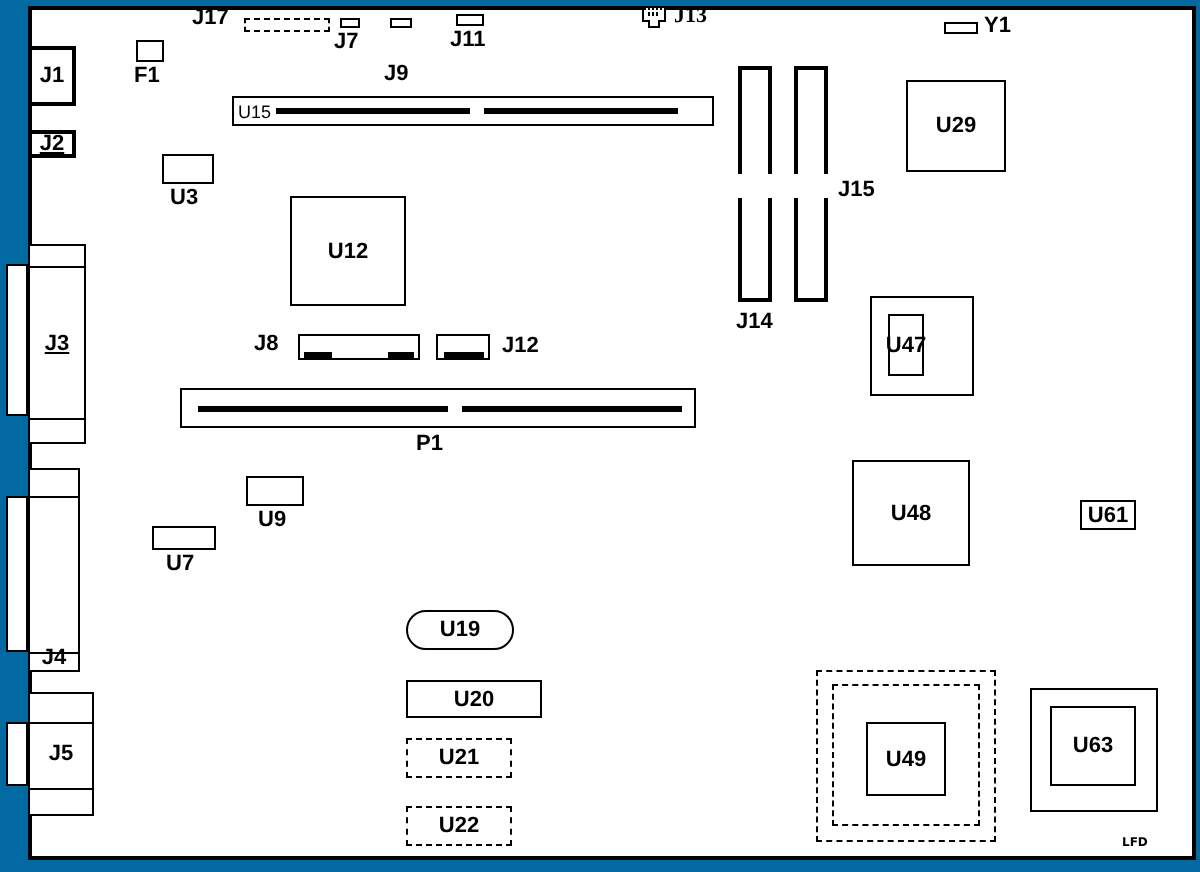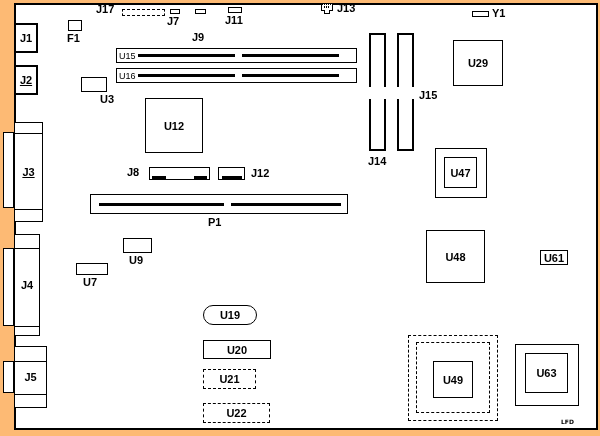--- a/index.html
+++ b/index.html
@@ -1,16 +1,16 @@
 <!DOCTYPE html>
 <html><head>
 <meta charset="utf-8">
 <style>
   html,body{margin:0;padding:0;background:#fff;}
-  #screen{position:relative;width:600px;height:436px;background:#fdba74;overflow:hidden;
+  #screen{position:relative;width:600px;height:436px;background:#0369a1;overflow:hidden;
           font-family:"Liberation Sans",sans-serif;color:#000;}
   .c{position:absolute;box-sizing:border-box;border:1px solid #000;background:#fff;}
   .b2{border-width:2px;}
   .dash{border-style:dashed;}
   .cc{display:flex;align-items:center;justify-content:center;font:bold 11px "Liberation Sans",sans-serif;}
   .lbl{position:absolute;font:bold 11px "Liberation Sans",sans-serif;line-height:11px;white-space:nowrap;}
   .bar{position:absolute;background:#000;}
   .slot-lbl{position:absolute;left:2px;top:3px;font:9px "Liberation Sans",sans-serif;line-height:9px;}
   .gap{position:absolute;width:2px;height:12px;background:#fff;}
   .divider{position:absolute;left:0;right:0;height:1px;background:#000;}
@@ -35,62 +35,57 @@
 
   <div class="c" style="left:228px;top:7px;width:14px;height:6px;"></div>
   <div class="lbl" style="left:225px;top:15px;">J11</div>
 
   <div class="c" style="left:321px;top:4px;width:12px;height:7px;border-top-style:dotted;">
     <div class="dot" style="left:2px;top:1px;"></div>
     <div class="dot" style="left:4px;top:1px;"></div>
     <div class="dot" style="left:6px;top:1px;"></div>
     <div style="position:absolute;left:2px;bottom:-4px;width:6px;height:4px;border:1px solid #000;border-top:none;background:#fff;box-sizing:border-box;"></div>
   </div>
-  <div class="lbl" style="left:337px;top:3px;">J13</div>
+  <div class="lbl" style="left:337px;top:3px;font-family:Liberation Serif, serif;">J13</div>
 
   <div class="c" style="left:472px;top:11px;width:17px;height:6px;"></div>
   <div class="lbl" style="left:492px;top:8px;">Y1</div>
 
   <div class="c b2 cc" style="left:14px;top:23px;width:24px;height:30px;">J1</div>
-  <div class="c b2 cc" style="left:14px;top:65px;width:24px;height:30px;text-decoration:underline;">J2</div>
+  <div class="c b2 cc" style="left:14px;top:65px;width:24px;height:14px;text-decoration:underline;">J2</div>
 
   <div class="c" style="left:3px;top:132px;width:11px;height:76px;"></div>
   <div class="c cc" style="left:14px;top:122px;width:29px;height:100px;text-decoration:underline;">
     <span>J3</span>
     <div class="divider" style="top:10px;"></div>
     <div class="divider" style="top:86px;"></div>
   </div>
 
   <div class="c" style="left:3px;top:248px;width:11px;height:78px;"></div>
-  <div class="c cc" style="left:14px;top:234px;width:26px;height:102px;">
+  <div class="c cc" style="left:14px;top:234px;width:26px;height:102px;align-items:flex-end;">
     <span>J4</span>
     <div class="divider" style="top:13px;"></div>
     <div class="divider" style="top:91px;"></div>
   </div>
 
   <div class="c" style="left:3px;top:361px;width:11px;height:32px;"></div>
   <div class="c cc" style="left:14px;top:346px;width:33px;height:62px;">
     <span>J5</span>
     <div class="divider" style="top:14px;"></div>
     <div class="divider" style="top:47px;"></div>
   </div>
 
   <div class="c" style="left:68px;top:20px;width:14px;height:11px;"></div>
   <div class="lbl" style="left:67px;top:33px;">F1</div>
 
   <div class="c" style="left:81px;top:77px;width:26px;height:15px;"></div>
-  <div class="lbl" style="left:100px;top:94px;">U3</div>
+  <div class="lbl" style="left:85px;top:94px;">U3</div>
 
   <div class="c" style="left:116px;top:48px;width:241px;height:15px;">
     <span class="slot-lbl">U15</span>
-    <div class="bar" style="left:21px;top:5px;width:97px;height:3px;"></div>
-    <div class="bar" style="left:125px;top:5px;width:97px;height:3px;"></div>
-  </div>
-  <div class="c" style="left:116px;top:68px;width:241px;height:15px;">
-    <span class="slot-lbl">U16</span>
     <div class="bar" style="left:21px;top:5px;width:97px;height:3px;"></div>
     <div class="bar" style="left:125px;top:5px;width:97px;height:3px;"></div>
   </div>
 
   <div class="c cc" style="left:145px;top:98px;width:58px;height:55px;">U12</div>
 
   <div class="lbl" style="left:127px;top:167px;">J8</div>
   <div class="c" style="left:149px;top:167px;width:61px;height:13px;">
     <div class="bar" style="left:2px;top:8px;width:14px;height:3px;"></div>
     <div class="bar" style="left:44px;top:8px;width:13px;height:3px;"></div>
@@ -113,32 +108,32 @@
   <div class="c b2" style="left:397px;top:33px;width:17px;height:118px;">
     <div class="gap" style="left:-2px;top:52px;"></div>
     <div class="gap" style="right:-2px;top:52px;"></div>
   </div>
   <div class="lbl" style="left:368px;top:156px;">J14</div>
   <div class="lbl" style="left:419px;top:90px;">J15</div>
 
   <div class="c cc" style="left:453px;top:40px;width:50px;height:46px;">U29</div>
 
   <div class="c" style="left:435px;top:148px;width:52px;height:50px;">
-    <div class="c cc" style="left:8px;top:8px;width:33px;height:31px;">U47</div>
+    <div class="c cc" style="left:8px;top:8px;width:18px;height:31px;">U47</div>
   </div>
 
   <div class="c" style="left:123px;top:238px;width:29px;height:15px;"></div>
   <div class="lbl" style="left:129px;top:255px;">U9</div>
   <div class="c" style="left:76px;top:263px;width:32px;height:12px;"></div>
   <div class="lbl" style="left:83px;top:277px;">U7</div>
 
   <div class="c cc" style="left:203px;top:305px;width:54px;height:20px;border-radius:10px;">U19</div>
   <div class="c cc" style="left:203px;top:340px;width:68px;height:19px;">U20</div>
   <div class="c cc dash" style="left:203px;top:369px;width:53px;height:20px;">U21</div>
-  <div class="c cc dash" style="left:203px;top:403px;width:67px;height:20px;">U22</div>
+  <div class="c cc dash" style="left:203px;top:403px;width:53px;height:20px;">U22</div>
 
 
   <div class="c cc" style="left:426px;top:230px;width:59px;height:53px;">U48</div>
 
   <div class="c cc" style="left:540px;top:250px;width:28px;height:15px;">U61</div>
 
   <div class="c dash" style="left:408px;top:335px;width:90px;height:86px;text-decoration:underline;">
     <div class="c dash" style="left:7px;top:6px;width:74px;height:71px;"></div>
     <div class="c cc" style="left:24px;top:25px;width:40px;height:37px;">U49</div>
   </div>

